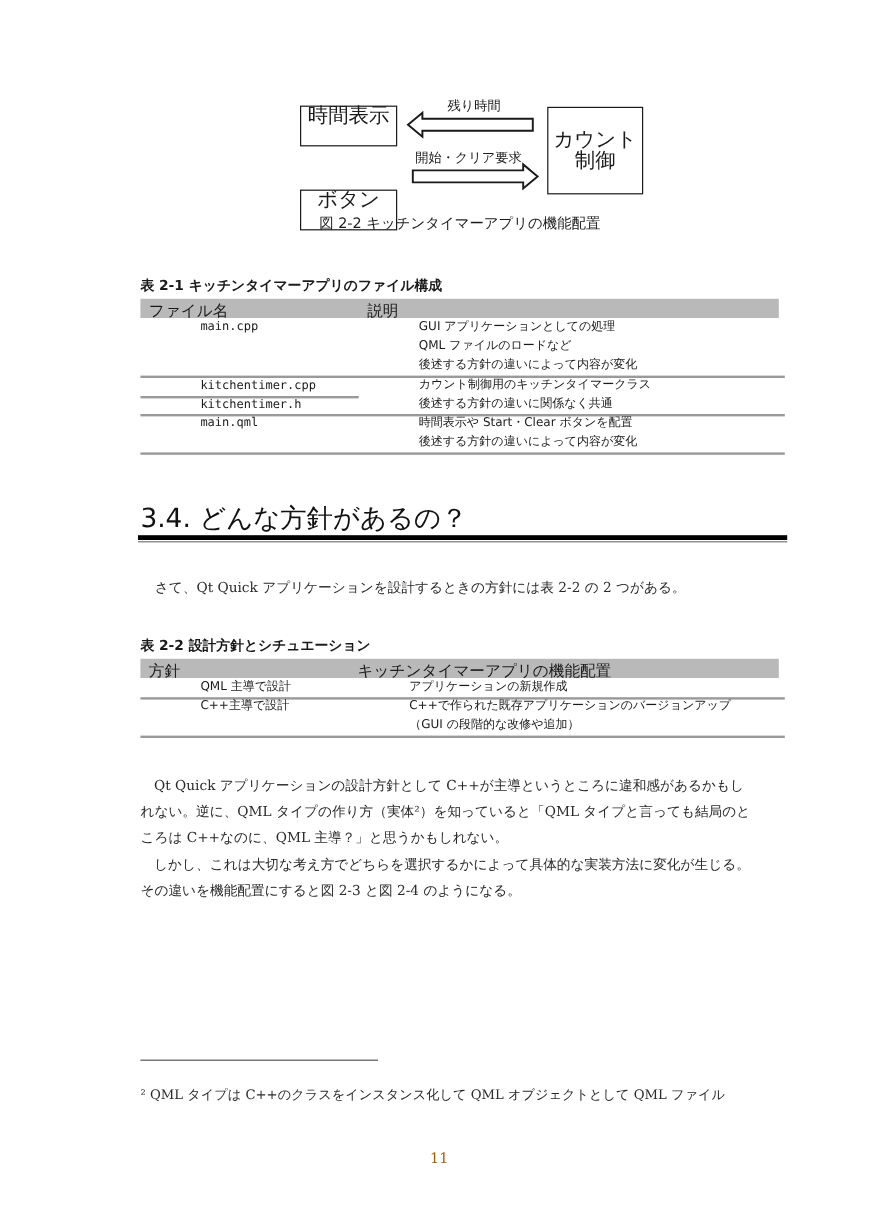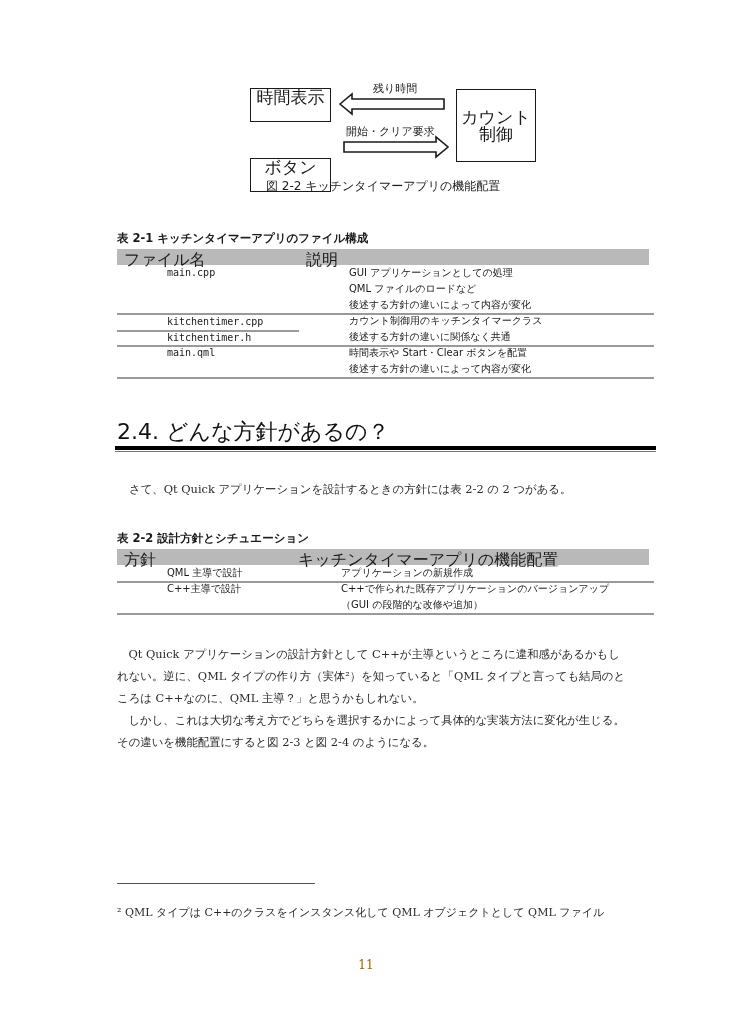--- a/index.html
+++ b/index.html
@@ -10,21 +10,21 @@
   .mono { font-family:"DejaVu Sans Mono", "Liberation Mono", monospace; }
 
   
   .dbox { position:absolute; border:1.6px solid #1a1a1a; box-sizing:border-box; display:flex;
           justify-content:center; text-align:center; font-size:17px; line-height:17px; }
   .dlabel { position:absolute; font-size:11px; white-space:nowrap; }
   .caption { position:absolute; font-size:12px; white-space:nowrap; }
 
   
   .tcap { position:absolute; left:117px; font-size:11.5px; font-weight:bold; white-space:nowrap; }
-  .thead { position:absolute; left:117px; width:532px; background:#b9b9b9; height:16px; font-size:16px; }
+  .thead { position:absolute; left:117px; width:532px; background:#b9b9b9; height:16px; font-size:13px; }
   .thead span { position:absolute; top:1px; white-space:nowrap; }
   .cell { position:absolute; font-size:10px; line-height:16px; white-space:nowrap;margin-left:43px; }
   .rule { position:absolute; height:1.5px; background:#9a9a9a; }
 
   
   .h2 { position:absolute; left:117px; top:417px; font-size:22px; white-space:nowrap; color:#111; }
   .h2rule { position:absolute; left:115px; width:541px; top:446px; height:4px; background:#000; }
   .h2rule2 { position:absolute; left:115px; width:541px; top:451px; height:1px; background:#777; }
 
   .para { position:absolute; left:117px; width:540px; font-size:11.4px; line-height:22px; color:#2a2a2a; }
@@ -81,21 +81,21 @@
   <span class="cell mono" style="left:124px; top:330px;">kitchentimer.h</span>
   <span class="cell sans" style="left:306px; top:329px;">後述する方針の違いに関係なく共通</span>
   <div class="rule" style="left:117px; width:537px; top:345px;"></div>
 
   <span class="cell mono" style="left:124px; top:345px;">main.qml</span>
   <span class="cell sans" style="left:306px; top:345px;">時間表示や Start・Clear ボタンを配置</span>
   <span class="cell sans" style="left:306px; top:361px;">後述する方針の違いによって内容が変化</span>
   <div class="rule" style="left:117px; width:537px; top:377px;"></div>
 </div>
 
-<div class="h2 sans">2.4. どんな方針があるの？</div>
+<div class="h2 sans">3.4. どんな方針があるの？</div>
 <div class="h2rule"></div>
 <div class="h2rule2"></div>
 
 <div class="para" style="top:478px;">
   <p style="padding-left:12px;">さて、Qt Quick アプリケーションを設計するときの方針には表 2-2 の 2 つがある。</p>
 </div>
 
 <div>
   <span class="tcap sans" style="top:531px;">表 2-2 設計方針とシチュエーション</span>
   <div class="thead sans" style="top:549px;">

